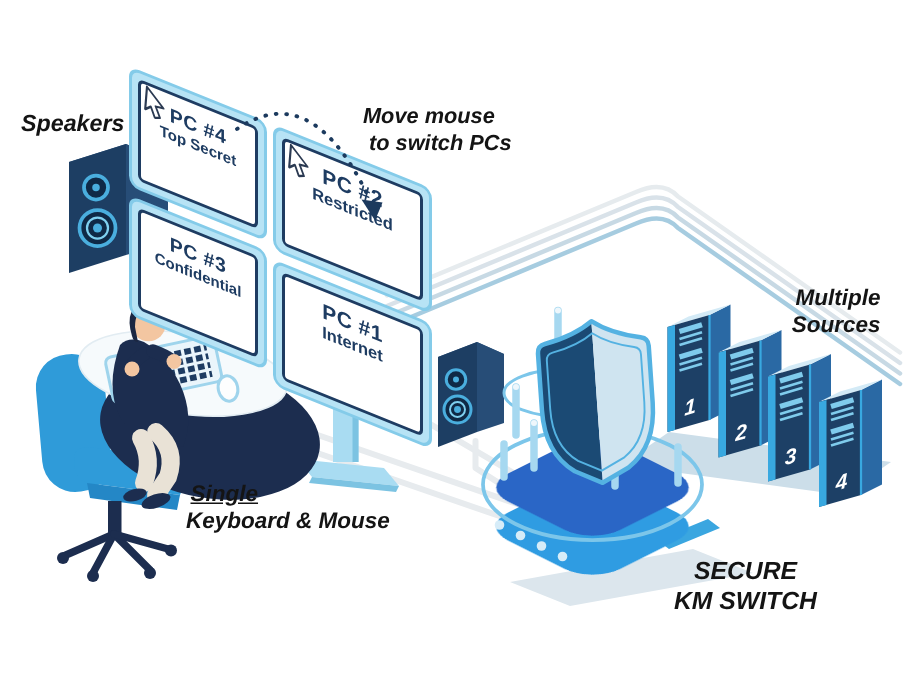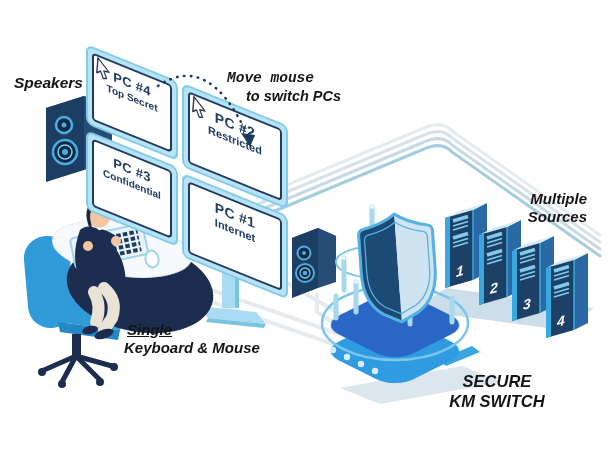--- a/index.html
+++ b/index.html
@@ -31,21 +31,21 @@
   .col-right .mon-name{font-size:14px;}
   .col-right .mon-cls{font-size:11px;}
   .cursor{position:absolute;width:20px;height:21px;}
   #cursor-pc4{right:-3px;top:20px;}
   #cursor-pc2{right:1px;top:42px;}
   #arrow-overlay{z-index:5;pointer-events:none;}
   
   .lbl{position:absolute;z-index:6;font-style:italic;font-weight:bold;color:#141414;
        font-size:15px;line-height:17px;white-space:nowrap;}
   #lbl-speakers{left:14px;top:74px;font-size:15.5px;}
-  #lbl-move1{left:227px;top:70px;font-size:14.5px;font-family:Liberation Mono, monospace;}
+  #lbl-move1{left:242px;top:70px;font-size:14.5px;}
   #lbl-move2{left:246px;top:88px;font-size:14.5px;}
   #lbl-single1{left:127px;top:321px;text-decoration:underline;}
   #lbl-single2{left:111px;top:339px;margin-left:13px;}
   #lbl-multi{right:23px;top:190px;text-align:right;line-height:18px;}
   #lbl-secure{left:448px;top:371px;width:98px;text-align:center;font-size:16.5px;line-height:20px;}
   .lbl div{white-space:nowrap;}
 </style>
 </head>
 <body>
 

